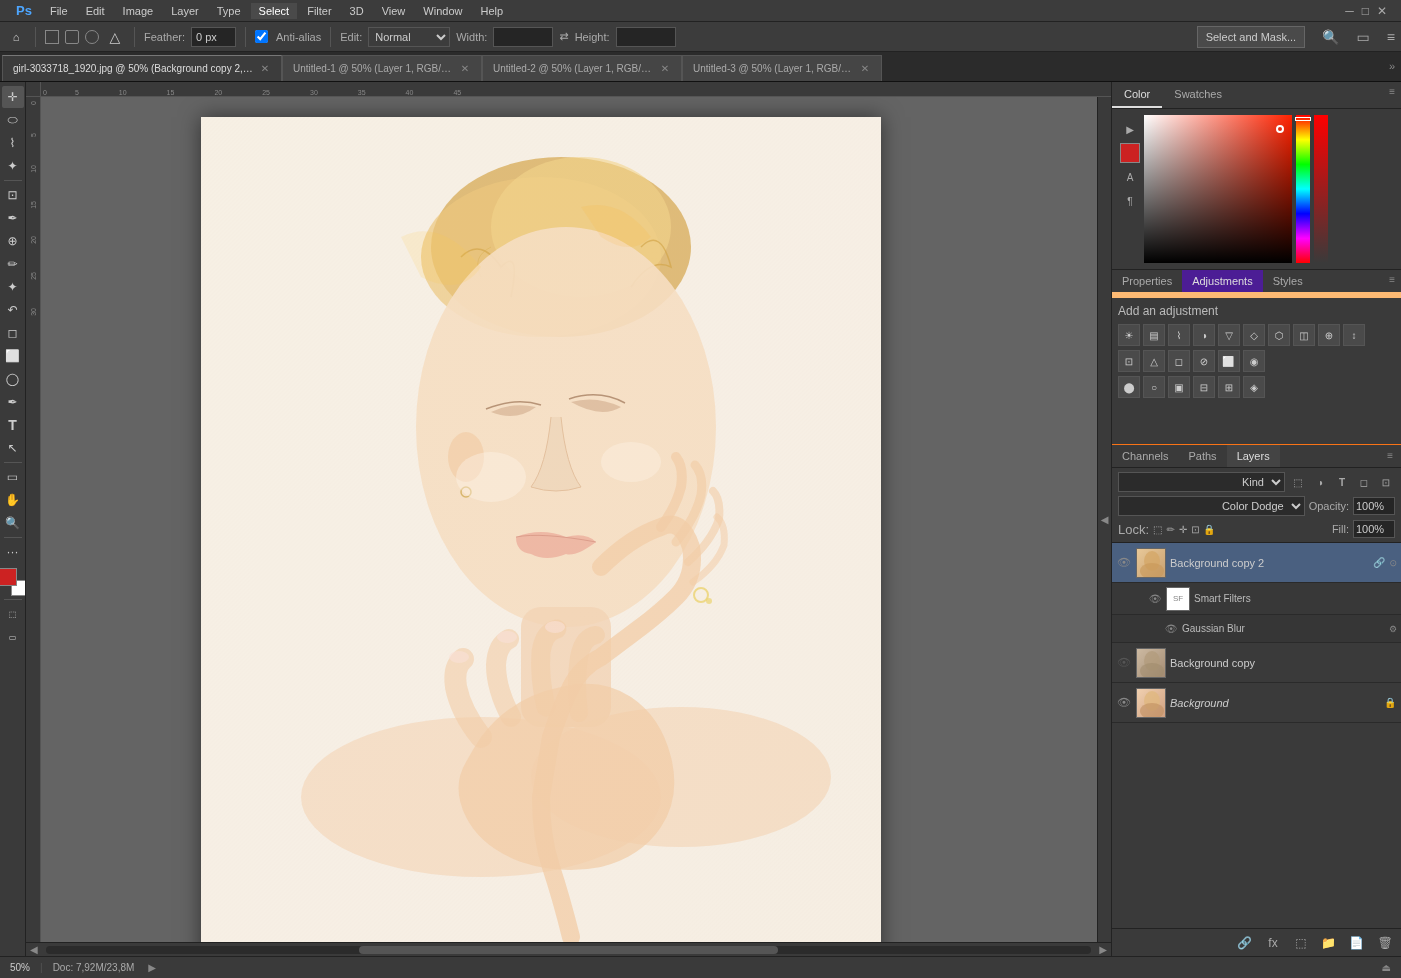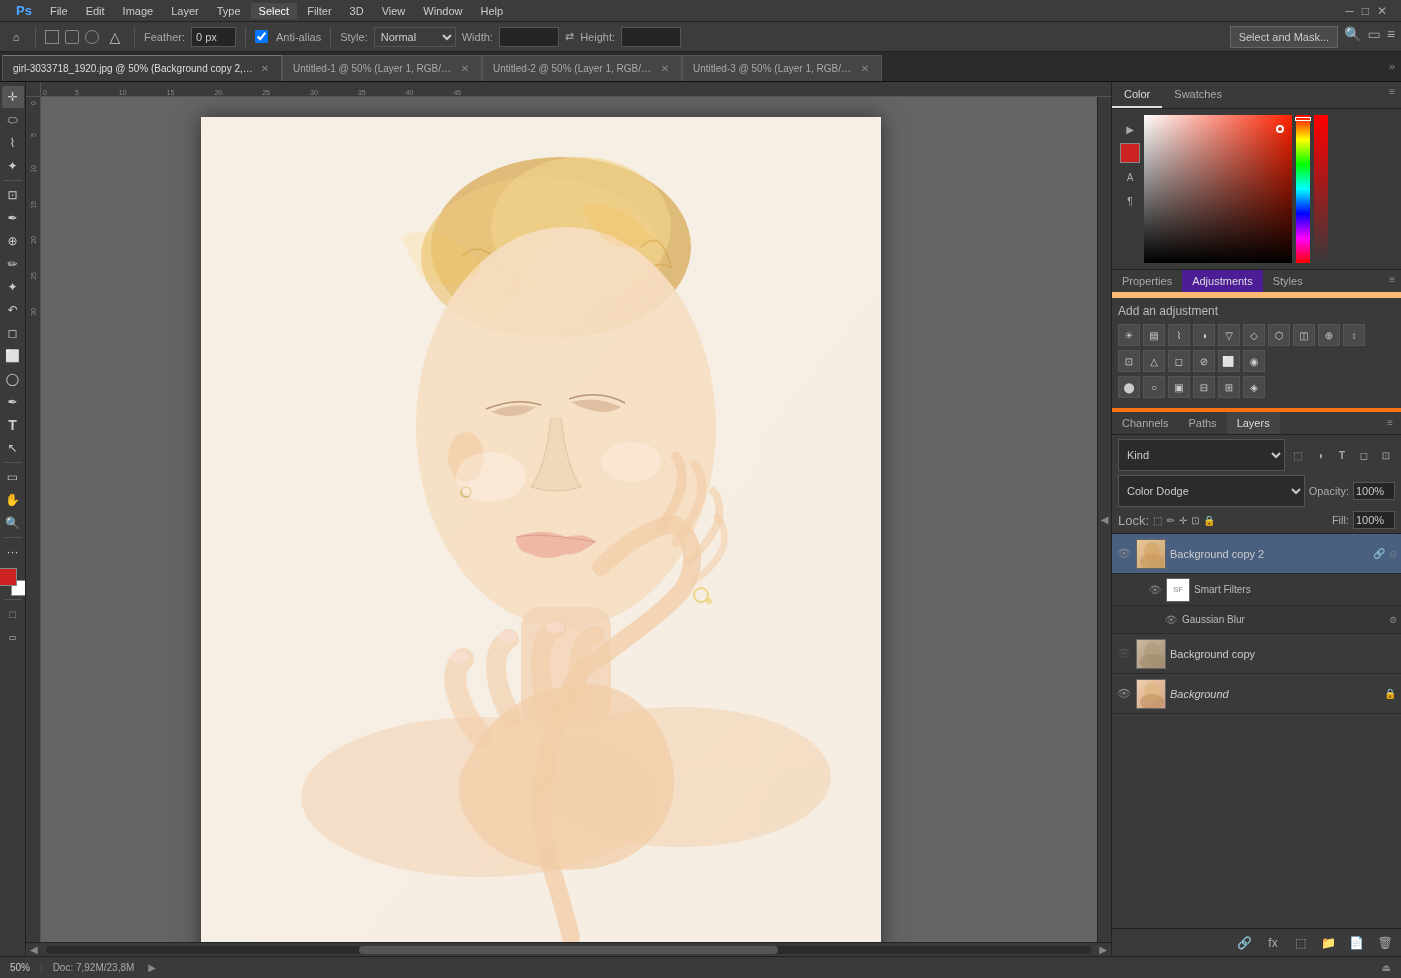--- a/index.html
+++ b/index.html
@@ -304,21 +304,22 @@
       font-size: 10px;
       cursor: pointer;
     }
 
     
     .layers-section {
       flex: 1;
       display: flex;
       flex-direction: column;
       overflow: hidden;
-      border-top: 4px solid #f97316;
+      border-top: 1px solid #f97316;
+      margin-top: 36px;
     }
     .layers-tabs {
       display: flex;
       background: #3a3a3a;
       border-bottom: 1px solid #222;
     }
     .layers-tab {
       padding: 5px 10px;
       font-size: 11px;
       color: #aaa;
@@ -343,24 +344,25 @@
     }
     .layers-controls-row {
       display: flex;
       align-items: center;
       gap: 4px;
     }
     .layers-select {
       background: #2b2b2b;
       border: 1px solid #555;
       color: #ccc;
-      height: 32px;
+      height: 20px;
       font-size: 11px;
       padding: 0 4px;
       flex: 1;
+      text-align: right;
     }
     .layers-ctrl-icon {
       width: 18px; height: 18px;
       display: flex; align-items: center; justify-content: center;
       color: #aaa;
       cursor: pointer;
       font-size: 10px;
     }
     .opacity-label { color: #aaa; font-size: 11px; }
     .opacity-input {
@@ -585,32 +587,32 @@
   <div class="tool-icon" style="border:1px solid #888;width:14px;height:14px;border-radius:2px;"></div>
   <div class="tool-icon" style="border:1px solid #888;width:14px;height:14px;border-radius:50%;"></div>
   <div class="tool-icon" style="font-size:14px;">△</div>
   <div class="options-sep"></div>
   <span class="options-label">Feather:</span>
   <input class="options-input" value="0 px" style="width: 45px;">
   <div class="options-sep"></div>
   <input class="options-checkbox" type="checkbox" checked="" style="">
   <span class="options-label">Anti-alias</span>
   <div class="options-sep"></div>
-  <span class="options-label">Style:</span>
+  <span class="options-label">Edit:</span>
   <select class="options-select">
     <option>Normal</option>
     <option>Fixed Ratio</option>
     <option>Fixed Size</option>
   </select>
   <span class="options-label">Width:</span>
   <input class="options-input" style="width: 60px;">
   <span style="color:#aaa;cursor:pointer;">⇄</span>
   <span class="options-label">Height:</span>
   <input class="options-input" style="width: 60px;">
-  <div style="margin-left:auto;display:flex;gap:6px;">
+  <div style="margin-left:auto;display:flex;align-items:center;gap:17px;">
     <button class="select-mask-btn">Select and Mask...</button>
     <span style="color:#aaa;font-size:14px;">🔍</span>
     <span style="color:#aaa;font-size:14px;">▭</span>
     <span style="color:#aaa;font-size:14px;">≡</span>
   </div>
 </div>
 
 <div class="tabs-bar">
   <div style="display:flex;align-items:flex-end;flex:1;overflow:hidden;">
     <div class="tab active" style="min-width:220px;max-width:280px;">

